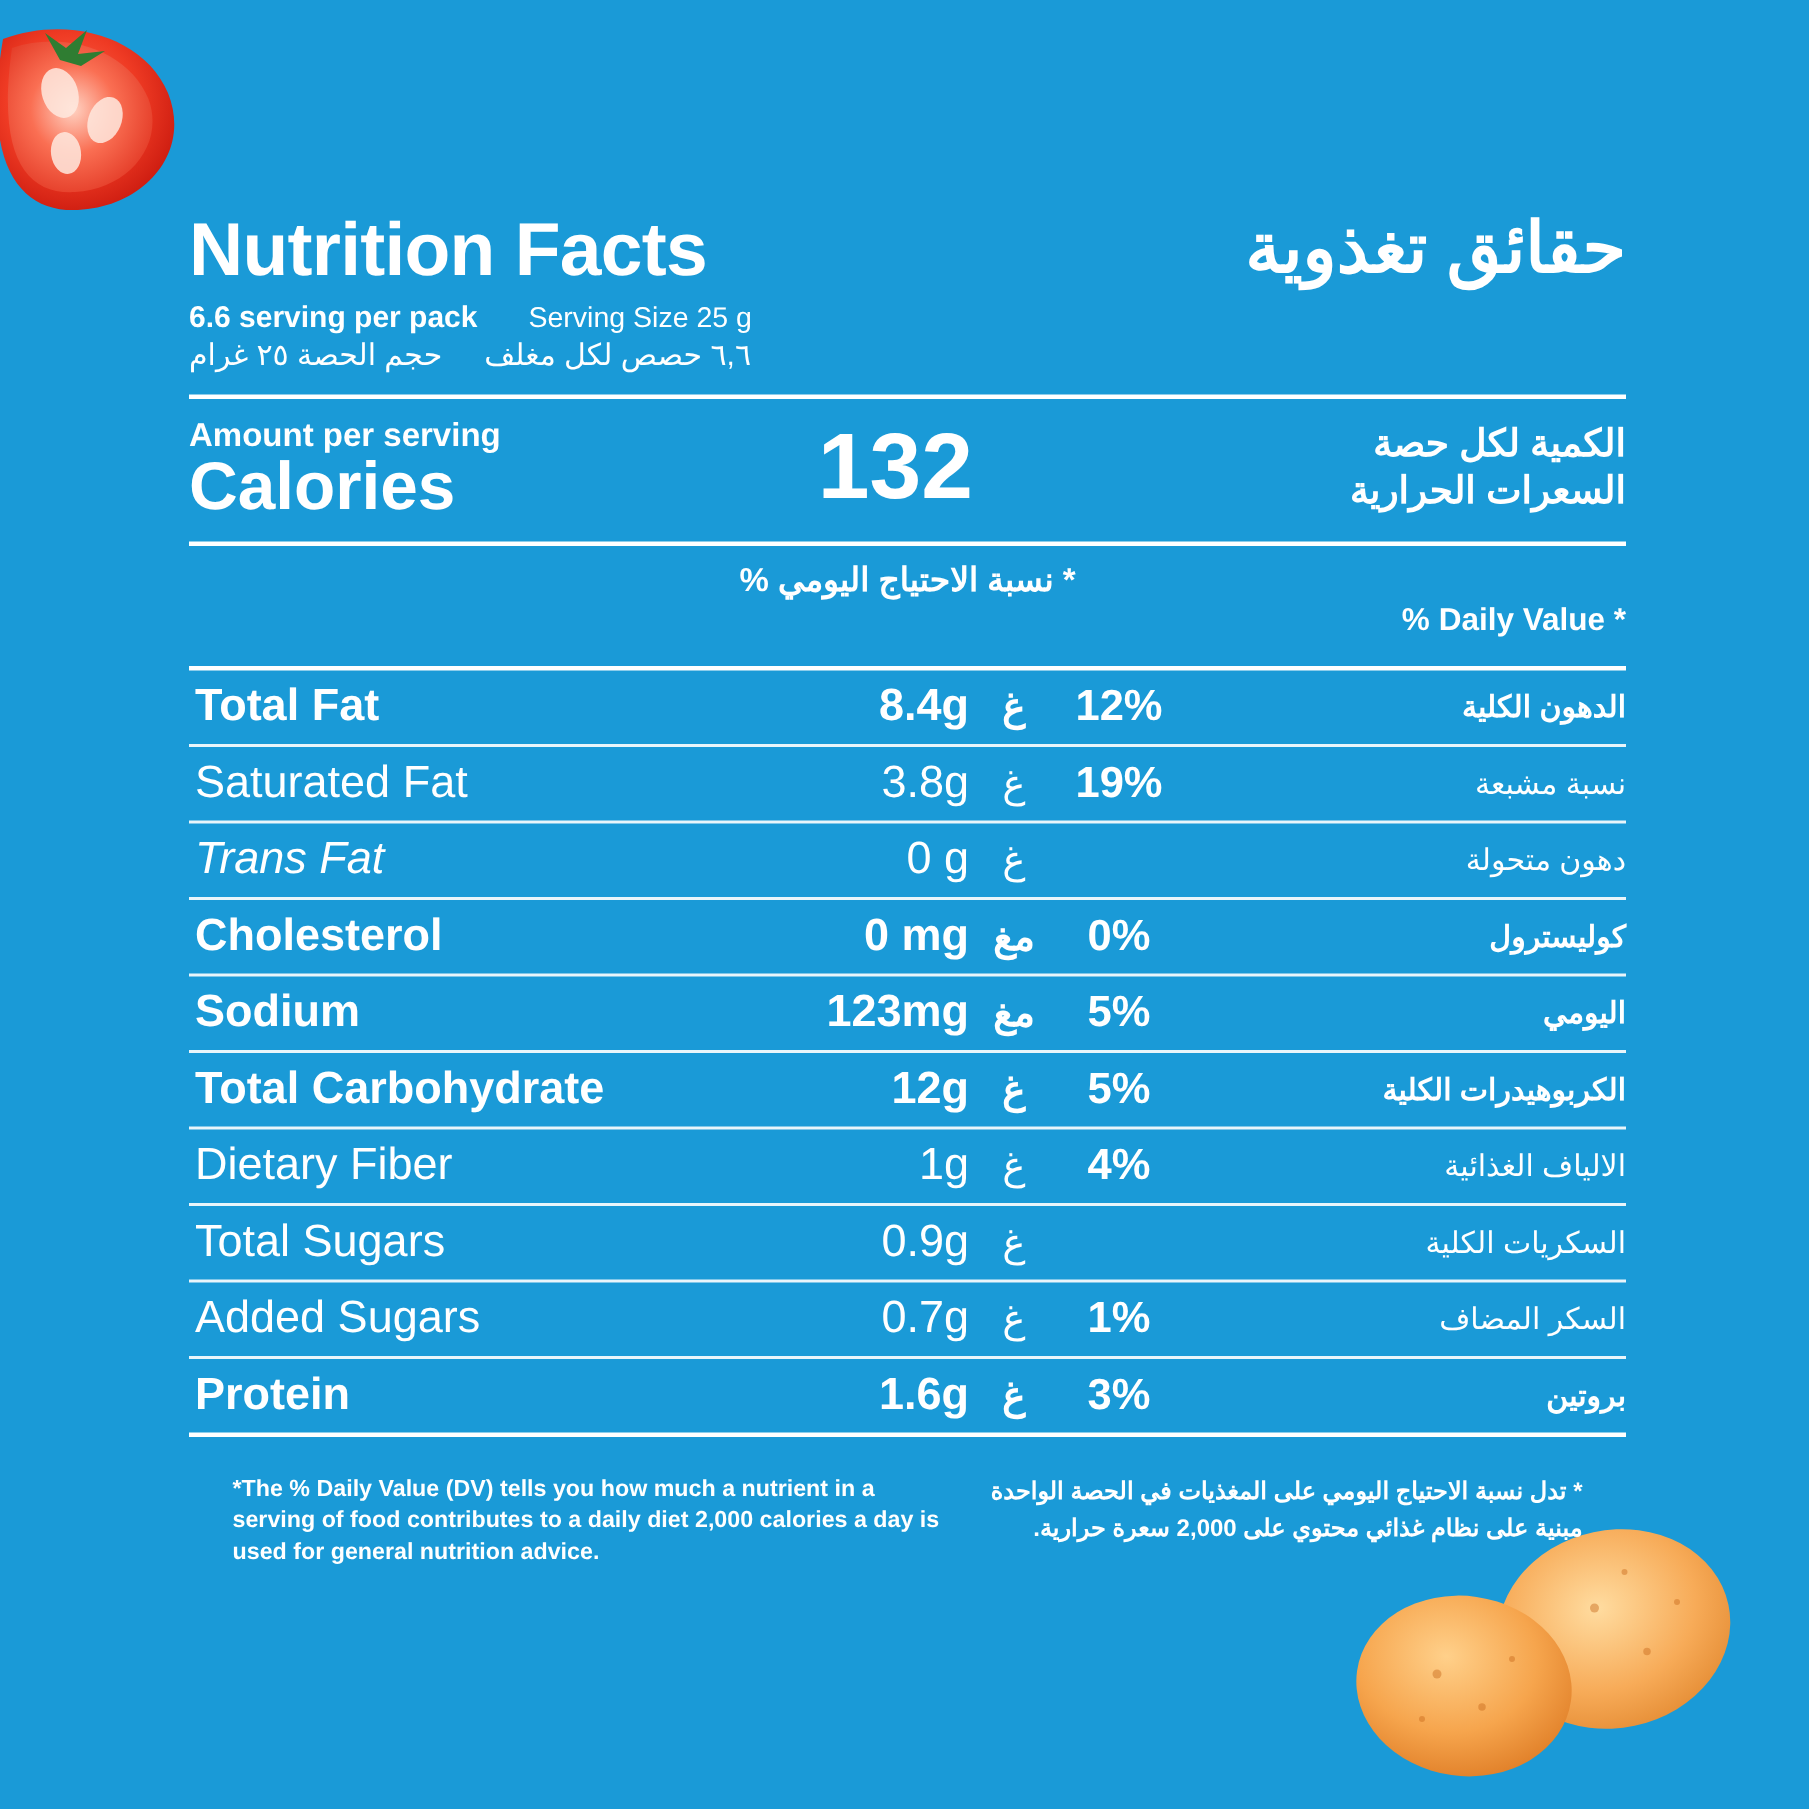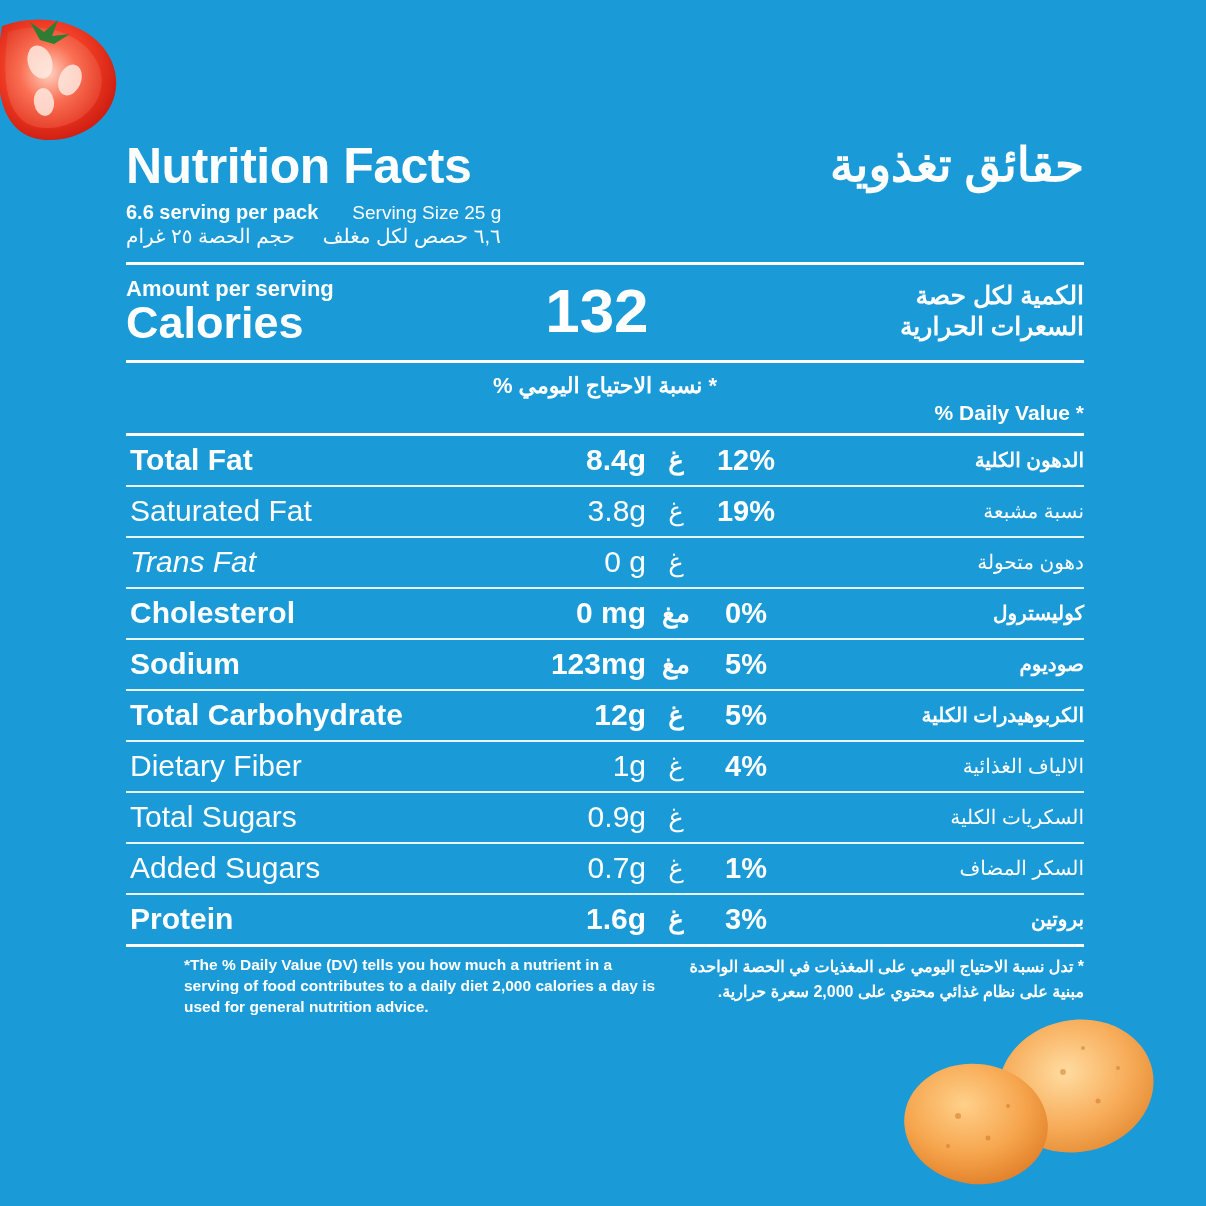--- a/index.html
+++ b/index.html
@@ -138,21 +138,21 @@
     font-weight: bold;
     margin-bottom: 2px;
   }
   .dv-en {
     font-size: 21px;
     font-weight: bold;
     text-align: right;
   }
 
   
-  .rows { width: 100%; }
+  .rows { width: 100%; margin-top: 10px; }
   .nrow {
     display: grid;
     grid-template-columns: 370px 150px 60px 90px 288px;
     align-items: center;
     height: 49px;
     border-top: 2px solid rgba(255,255,255,0.9);
   }
   .nrow:first-child { border-top: 3px solid #ffffff; }
 
   .n-en {
@@ -189,23 +189,23 @@
     font-size: 20px;
     direction: rtl;
     text-align: right;
     white-space: nowrap;
   }
   .n-ar.bold { font-weight: bold; }
 
   
   .footnotes {
     display: flex;
-    justify-content: flex-end;
+    justify-content: center;
     align-items: flex-start;
-    padding-top: 8px;
+    padding-top: 25px;
     border-top: 3px solid #ffffff;
   }
   .fn-en {
     width: 480px;
     font-size: 15.5px;
     font-weight: bold;
     line-height: 1.35;
   }
   .fn-ar {
     width: 420px;
@@ -344,21 +344,21 @@
       <div class="n-unit bold">مغ</div>
       <div class="n-dv bold">0%</div>
       <div class="n-ar bold">كوليسترول</div>
     </div>
 
     <div class="nrow">
       <div class="n-en bold">Sodium</div>
       <div class="n-amt bold">123mg</div>
       <div class="n-unit bold">مغ</div>
       <div class="n-dv bold">5%</div>
-      <div class="n-ar bold">صوديوم</div>
+      <div class="n-ar bold">اليومي</div>
     </div>
 
     <div class="nrow">
       <div class="n-en bold">Total Carbohydrate</div>
       <div class="n-amt bold">12g</div>
       <div class="n-unit bold">غ</div>
       <div class="n-dv bold">5%</div>
       <div class="n-ar bold">الكربوهيدرات الكلية</div>
     </div>
 

